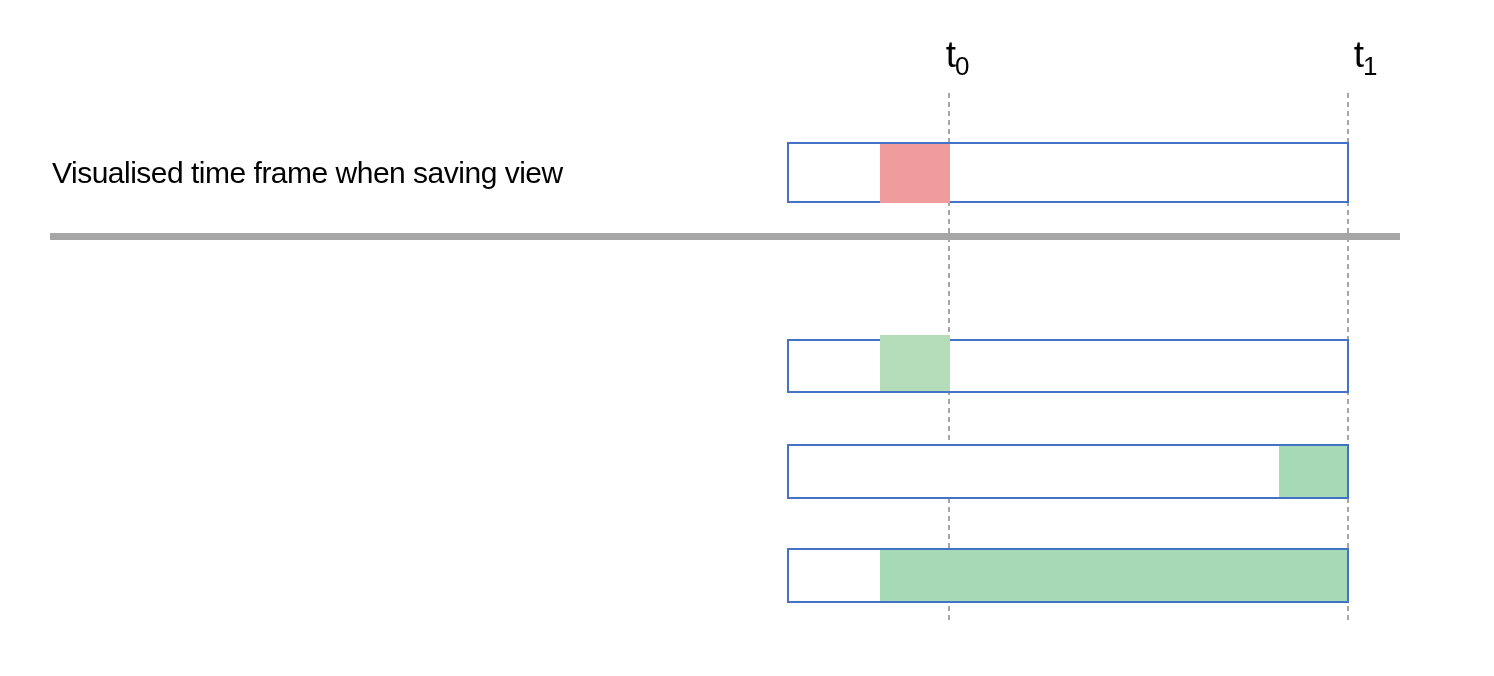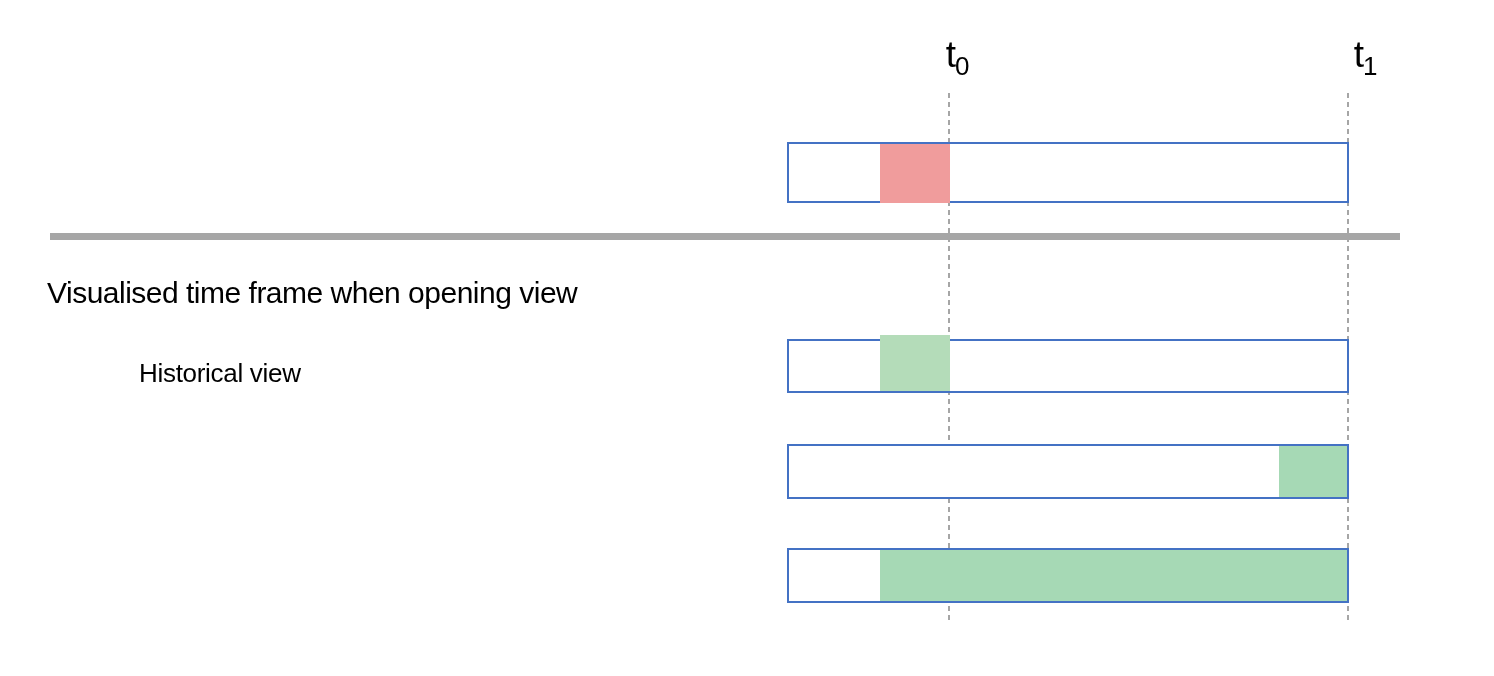--- a/index.html
+++ b/index.html
@@ -109,29 +109,28 @@
 <body>
 
 <div class="canvas">
 
   <div class="t-marker t0"><span>t</span><sub>0</sub></div>
   <div class="t-marker t1"><span>t</span><sub>1</sub></div>
 
   <div class="vline v0"></div>
   <div class="vline v1"></div>
 
+  <div class="heading saving">Visualised time frame when saving view</div>
   <div class="bar saving">
     <div class="segment overflow-bottom" style="left: 91px; width: 70px; background: rgb(240, 156, 156);"></div>
   </div>
 
   <div class="divider"></div>
 
-  <div class="heading opening">Visualised time frame when opening view</div>
 
-  <div class="row-label historical">Historical view</div>
   <div class="bar historical">
     <div class="segment overflow-top" style="left: 91px; width: 70px; background: rgb(180, 220, 185);"></div>
   </div>
 
   <div class="bar span">
     <div class="segment" style="left: 490px; width: 68px; background: rgb(166, 217, 181);"></div>
   </div>
 
   <div class="bar start">
     <div class="segment" style="left: 91px; width: 467px; background: rgb(166, 217, 181);"></div>

